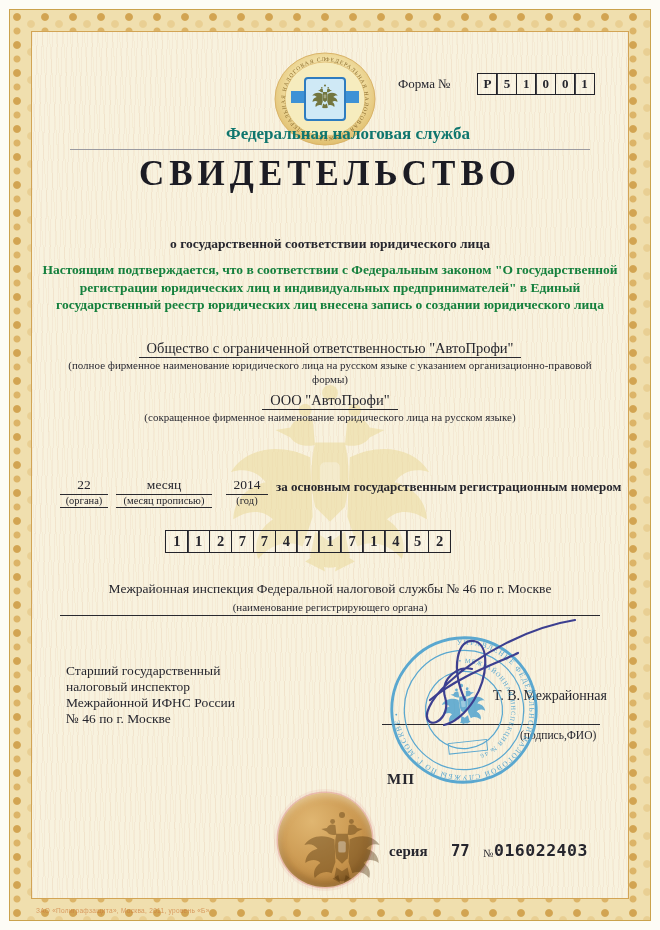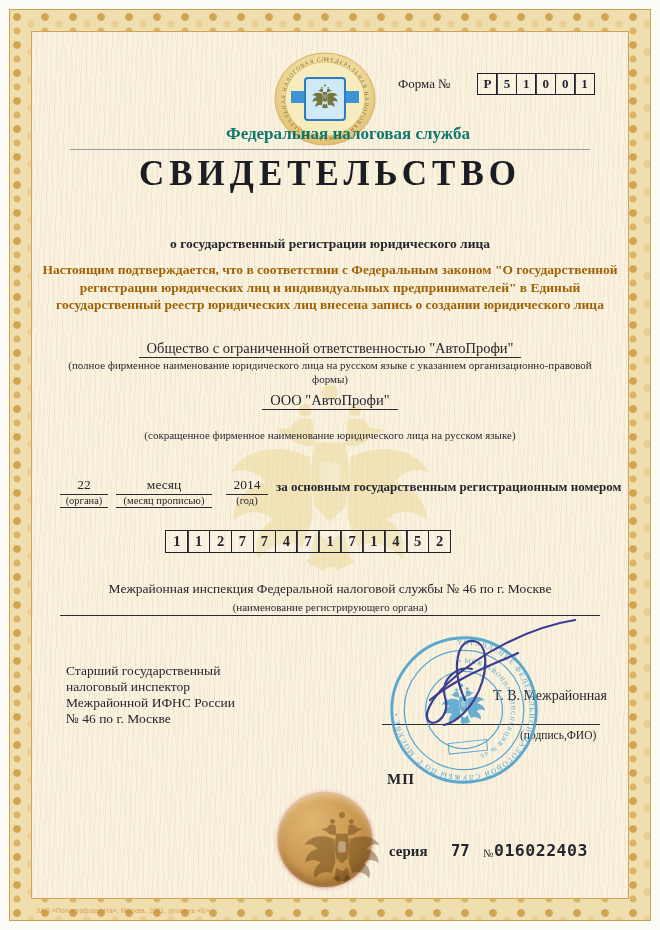--- a/index.html
+++ b/index.html
@@ -100,32 +100,32 @@
       <span class="cell">5</span>
       <span class="cell">1</span>
       <span class="cell">0</span>
       <span class="cell">0</span>
       <span class="cell">1</span>
     </div>
 
     <div class="abs center bold" style="left:0;right:0;top:124px;font-size:17px;color:#0f766e;padding-left:36px;">Федеральная налоговая служба</div>
     <div class="abs" style="left:70px;right:70px;top:149px;border-top:1px solid #9a9aa0;"></div>
     <div class="abs center bold" style="left:0;right:0;top:154px;font-size:35px;letter-spacing:5px;color:#1c1c24;">СВИДЕТЕЛЬСТВО</div>
-    <div class="abs center bold" style="left:0;right:0;top:236px;font-size:13.5px;">о государственный регистрации юридического лица</div>
-
-    <div class="abs center bold" style="left:42px;right:42px;top:261px;font-size:13.5px;line-height:17.5px;color:#a16207;">Настоящим подтверждается, что в соответствии с Федеральным законом "О государственной регистрации юридических лиц и индивидуальных предпринимателей" в Единый государственный реестр юридических лиц внесена запись о создании юридического лица</div>
+    <div class="abs center bold" style="left:0;right:0;top:236px;font-size:13.5px;">о государственной соответствии юридического лица</div>
+
+    <div class="abs center bold" style="left:42px;right:42px;top:261px;font-size:13.5px;line-height:17.5px;color:#15803d;">Настоящим подтверждается, что в соответствии с Федеральным законом "О государственной регистрации юридических лиц и индивидуальных предпринимателей" в Единый государственный реестр юридических лиц внесена запись о создании юридического лица</div>
 
     <div class="abs center" style="left:0;right:0;top:340px;font-size:14.5px;">
       <span class="ul">Общество с ограниченной ответственностью "АвтоПрофи"</span>
     </div>
     <div class="abs center caption" style="left:55px;right:55px;top:359px;">(полное фирменное наименование юридического лица на русском языке с указанием организационно-правовой формы)</div>
     <div class="abs center" style="left:0;right:0;top:392px;font-size:14.5px;">
       <span class="ul">ООО "АвтоПрофи"</span>
     </div>
-    <div class="abs center caption" style="left:0;right:0;top:429px;">(сокращенное фирменное наименование юридического лица на русском языке)</div>
+    <div class="abs center caption" style="left:0;right:0;top:411px;">(сокращенное фирменное наименование юридического лица на русском языке)</div>
 
     <div class="abs" style="left:60px;top:477px;width:48px;">
       <div class="field-val">22</div>
       <div class="field-lab lab-ul">(органа)</div>
     </div>
     <div class="abs" style="left:116px;top:477px;width:96px;">
       <div class="field-val">месяц</div>
       <div class="field-lab lab-ul">(месяц прописью)</div>
     </div>
     <div class="abs" style="left:226px;top:477px;width:42px;">

